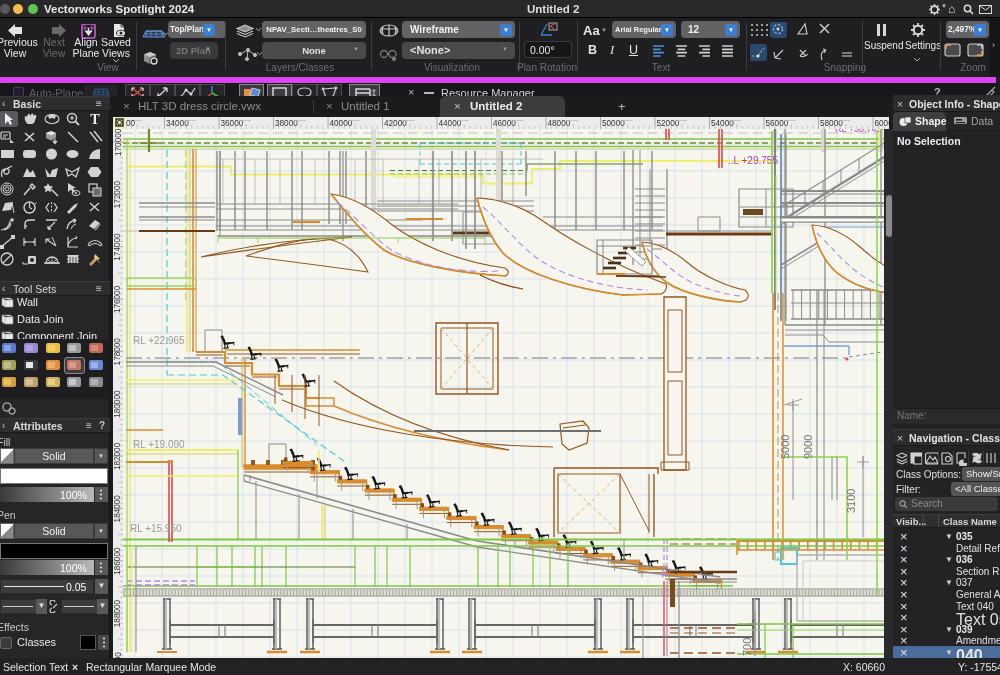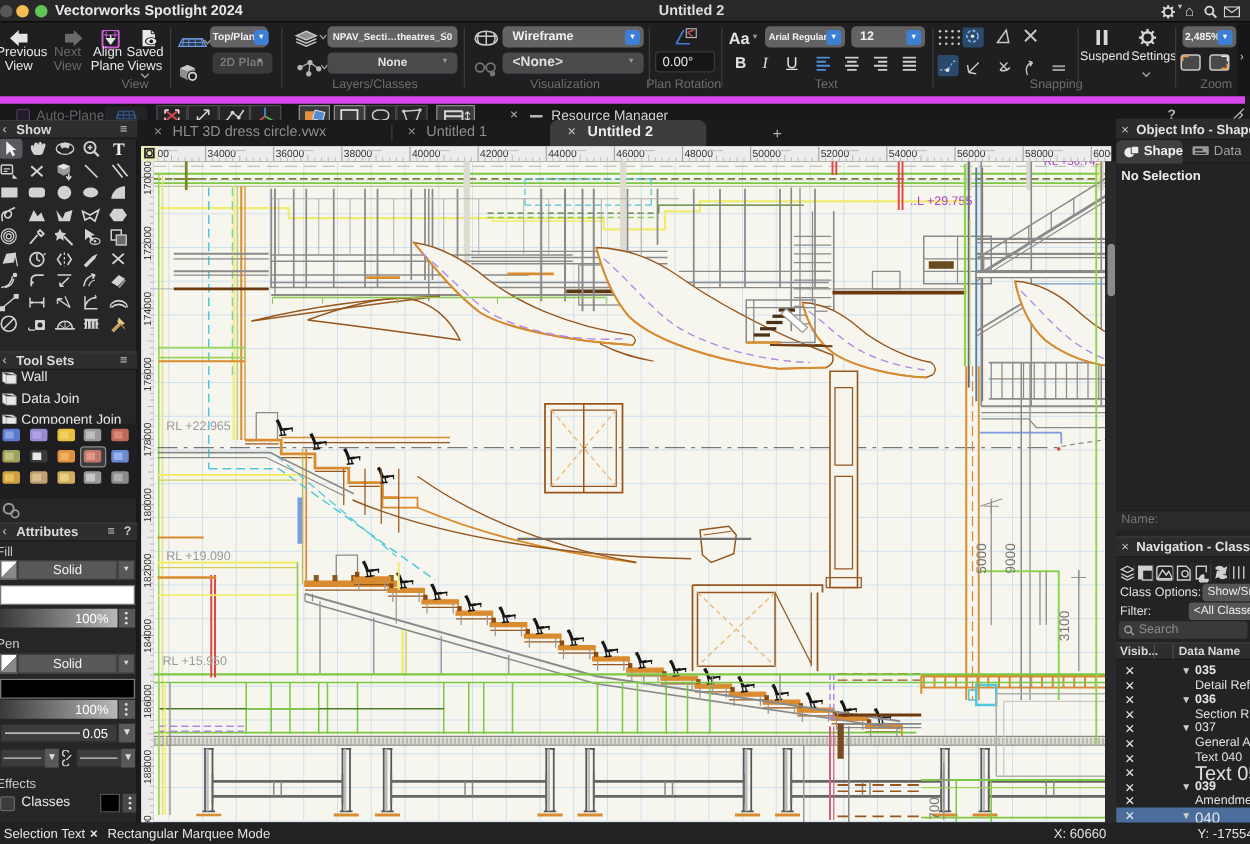--- a/index.html
+++ b/index.html
@@ -59,21 +59,21 @@
         <path d="M5,9 L4,15 M9,9 L9,15 M14,9 L14.5,15 M19,9 L20.5,15" stroke-width="0.7"></path>
       </g>
       <path d="M23.5,10 l2.5,3 l2.5,-3" stroke="#9a9a9c" fill="none" transform="translate(-2,0)"></path>
       <g transform="translate(3,30)" fill="#b9b9bb">
         <path d="M5,0 L11,2.5 L11,9 L5,12 L-1,9 L-1,2.5 Z" fill="#8f8f91"></path>
         <path d="M5,0 L11,2.5 L5,5 L-1,2.5 Z" fill="#c9c9cb"></path>
         <circle cx="9" cy="9" r="4.5" fill="#1f1f21"></circle>
         <circle cx="9" cy="9" r="3" fill="none" stroke="#d5d5d7" stroke-width="1.4"></circle>
       </g>
     </svg>
-<div class="abs" style="left:168px;top:3px;width:46px;height:17px;background:#636366;border-radius:4px;text-align:left;padding-left:2px;font-size:8.2px;color:#f2f2f2;line-height:17px;font-weight:bold">Top/Plan</div>
+<div class="abs" style="left:168px;top:3px;width:58px;height:17px;background:#636366;border-radius:4px;text-align:left;padding-left:2px;font-size:8.2px;color:#f2f2f2;line-height:17px;font-weight:bold">Top/Plan</div>
 <div class="abs" style="left:203px;top:5.5px;width:12px;height:12px;border-radius:3px;background:#3e7fd6;color:#fff;font-size:6px;line-height:12px;text-align:center">▼</div>
 <div class="abs" style="left:170px;top:24px;width:48px;height:17px;background:#3a3a3c;border-radius:4px;text-align:left;padding-left:6px;font-size:9.5px;color:#77777a;line-height:17px;font-weight:bold">2D Plan</div>
 <div class="t" style="left:205px;top:28px;font-size:6px;color:#9a9a9c">▼</div>
 <div class="abs" style="left:225px;top:4px;width:1px;height:48px;background:#3c3c3e"></div>
 <svg class="abs" style="left:234px;top:4px" width="30" height="50" viewBox="0 0 30 50">
       <g fill="none" stroke="#c9c9cb" stroke-width="1.1">
         <path d="M11,3 l8,3.5 l-8,3.5 l-8,-3.5 Z" fill="#8f8f91"></path>
         <path d="M3,9 l8,3.5 l8,-3.5 M3,11.5 l8,3.5 l8,-3.5"></path>
       </g>
       <path d="M22,6 l2.5,3 l2.5,-3" stroke="#9a9a9c" fill="none"></path>
@@ -181,21 +181,21 @@
       <circle cx="7" cy="7" r="1.4" fill="#1f1f21"></circle>
       <g stroke="#d8d8d8" stroke-width="1.8">
         <path d="M7,0 V2.2 M7,11.8 V14 M0,7 H2.2 M11.8,7 H14 M2,2 L3.6,3.6 M10.4,10.4 L12,12 M12,2 L10.4,3.6 M3.6,10.4 L2,12"></path>
       </g>
     </svg>
 <div class="t" style="left:905px;top:22px;font-size:10px;color:#e8e8e8">Settings</div>
 <svg class="abs" style="left:913px;top:39px" width="8" height="5">
       <path d="M1,1 L4,4 L7,1" stroke="#aaa" fill="none"></path>
     </svg>
 <div class="abs" style="left:940px;top:4px;width:1px;height:48px;background:#3c3c3e"></div>
-<div class="abs" style="left:946px;top:3px;width:43px;height:17px;background:#636366;border-radius:4px;text-align:left;padding-left:2px;font-size:8.3px;color:#f2f2f2;line-height:17px;font-weight:bold">2,485%</div>
+<div class="abs" style="left:946px;top:3px;width:43px;height:17px;background:#636366;border-radius:4px;text-align:left;padding-left:2px;font-size:8.3px;color:#f2f2f2;line-height:17px;font-weight:bold">2,497%</div>
 <div class="abs" style="left:974px;top:5.5px;width:12px;height:12px;border-radius:3px;background:#3e7fd6;color:#fff;font-size:6px;line-height:12px;text-align:center">▼</div>
 <svg class="abs" style="left:944px;top:24px" width="42" height="18" viewBox="0 0 42 18">
       <g fill="#49494b" stroke="#c9c9cb" stroke-width="1.2">
         <rect x="1" y="2" width="15" height="12" rx="2"></rect>
         <rect x="24" y="2" width="15" height="12" rx="2"></rect>
       </g>
       <path d="M2,3 l5,0 M2,3 l0,4" stroke="#e8a050" stroke-width="1.5"></path>
       <path d="M38,13 l-5,0 M38,13 l0,-4" stroke="#e8a050" stroke-width="1.5"></path>
       <path d="M33,3 l5,0 l0,4" stroke="#e8e8e8" stroke-width="1.2" fill="none"></path>
     </svg>
@@ -261,21 +261,21 @@
 <div class="abs" style="left:424px;top:9px;width:10px;height:1.5px;background:#b8b8ba"></div>
 <div class="t" style="left:441px;top:3.5px;font-size:11px;color:#d4d4d6">Resource Manager</div>
 <div class="t" style="left:934px;top:3px;font-size:11px;font-weight:bold;color:#b8b8ba">?</div>
 <svg class="abs" style="left:983px;top:3px" width="13" height="13" viewBox="0 0 13 13">
       <path d="M2,11 L9,4 l2,2 L4,13 Z M1,12 l11,-11" stroke="#b0b0b2" fill="none" stroke-width="1.1"></path>
     </svg>
 </div>
 <div class="abs" style="left:0;top:96px;width:110px;height:562px;background:#262628;border-right:1px solid #151517">
 <div class="abs" style="left:0;top:0px;width:110px;height:15px;background:#2e2e30;border-top:1px solid #3a3a3c;border-bottom:1px solid #1a1a1c">
       <span class="t" style="left:2px;top:1px;font-size:10px;color:#c8c8ca">‹</span>
-      <span class="t" style="left:13px;top:1px;font-size:10.5px;font-weight:bold;color:#dadadc">Show</span>
+      <span class="t" style="left:13px;top:1px;font-size:10.5px;font-weight:bold;color:#dadadc">Basic</span>
       <span class="t" style="left:96px;top:1px;font-size:10px;color:#c8c8ca">≡</span>
     </div>
 <div class="abs" style="left:-1.5px;top:15.0px;width:19px;height:16px;background:#5a5a5e;border-radius:3px"></div>
 <svg class="abs" style="left:0.0px;top:16.0px" width="16" height="15" viewBox="0 0 16 15">
       <path d="M5,1 L5,12 L8,9 L10,13 L12,12 L10,8 L13,8 Z" fill="#f0f0f2"></path>
     </svg>
 <svg class="abs" style="left:21.8px;top:16.0px" width="16" height="15" viewBox="0 0 16 15">
       <path d="M3,8 q-1,-4 1,-4 q1,0 1,2 q0,-4 2,-4 q1.5,0 1.5,2 q.5,-3 2,-2.5 q1.5,.5 1,2.5 q1.5,-2 2.5,-1 q1,1 -.5,4 l-1,3 q-.5,2 -3,2 l-3,0 q-2,0 -2.5,-2 Z" fill="#d2d2d4"></path>
     </svg>
 <svg class="abs" style="left:43.6px;top:16.0px" width="16" height="15" viewBox="0 0 16 15">
@@ -438,21 +438,21 @@
       <path d="M2,3 q2,2 0,4 q2,2 0,4 l12,0 q-2,-2 0,-4 q-2,-2 0,-4 Z" fill="#d2d2d4"></path>
       <path d="M5,5 v6 M8,5 v6 M11,5 v6" stroke="#262628" stroke-width="0.8"></path>
     </svg>
 <svg class="abs" style="left:87.2px;top:156.0px" width="16" height="15" viewBox="0 0 16 15">
       <path d="M2,12 L8,6 l2,2 l-6,6 Z" fill="#c8a060"></path>
       <path d="M8,2 l5,5 l-3,1 l-2,-1 l-1,-2 Z" fill="#e8c888"></path>
       <path d="M9,7 l4,4" stroke="#a88040"></path>
     </svg>
 <div class="abs" style="left:0;top:185px;width:110px;height:15px;background:#2e2e30;border-top:1px solid #3a3a3c;border-bottom:1px solid #1a1a1c">
       <span class="t" style="left:2px;top:1px;font-size:10px;color:#c8c8ca">‹</span>
-      <span class="t" style="left:13px;top:1px;font-size:10.5px;font-weight:bold;color:#dadadc">Tool Sets</span>
+      <span class="t" style="left:13px;top:1px;font-size:10.5px;font-weight:normal;color:#dadadc">Tool Sets</span>
       <span class="t" style="left:96px;top:1px;font-size:10px;color:#c8c8ca">≡</span>
     </div>
 <svg class="abs" style="left:1px;top:200px" width="13" height="12" viewBox="0 0 13 12">
       <path d="M1,2 h8 l3,2 v7 h-8 l-3,-2 Z M1,2 l3,2 h8 M4,4 v7" fill="#e8e8ea" stroke="#999" stroke-width="0.6"></path>
     </svg>
 <div class="t" style="left:17px;top:200px;font-size:11px;color:#e8e8ea">Wall</div>
 <svg class="abs" style="left:1px;top:217px" width="13" height="12" viewBox="0 0 13 12">
       <path d="M1,2 h8 l3,2 v7 h-8 l-3,-2 Z M1,2 l3,2 h8 M4,4 v7" fill="#e8e8ea" stroke="#999" stroke-width="0.6"></path>
     </svg>
 <div class="t" style="left:17px;top:217px;font-size:11px;color:#e8e8ea">Data Join</div>
@@ -1948,21 +1948,21 @@
 <div class="abs" style="left:2px;top:402px;width:103px;height:14px;background:#3a3a3d;border-radius:3px"></div>
 <svg class="abs" style="left:6px;top:405px" width="9" height="9" viewBox="0 0 9 9">
       <circle cx="3.5" cy="3.5" r="2.6" fill="none" stroke="#9a9a9c" stroke-width="1.2"></circle>
       <path d="M5.5,5.5 L8,8" stroke="#9a9a9c" stroke-width="1.2"></path>
     </svg>
 <div class="t" style="left:18px;top:403px;font-size:10px;color:#8a8a8c">Search</div>
 <div class="abs" style="left:0;top:419px;width:107px;height:14px;background:#2e2e30;border-top:1px solid #3c3c3e;border-bottom:1px solid #1a1a1c"></div>
 <div class="t" style="left:3px;top:421px;font-size:9.5px;font-weight:bold;color:#d8d8da">Visib...</div>
 <div class="abs" style="left:30px;top:420px;width:1px;height:12px;background:#4a4a4c"></div>
 <div class="abs" style="left:45px;top:420px;width:1px;height:12px;background:#4a4a4c"></div>
-<div class="t" style="left:50px;top:421px;font-size:9.5px;font-weight:bold;color:#d8d8da">Data Name</div>
+<div class="t" style="left:50px;top:421px;font-size:9.5px;font-weight:bold;color:#d8d8da">Class Name</div>
 <div class="t" style="left:7px;top:434.0px;font-size:13px;color:#e8e8ea">×</div>
 <div class="t" style="left:52px;top:437.0px;font-size:8px;color:#d0d0d2">▼</div>
 <div class="t" style="left:63px;top:436.0px;font-size:10px;font-weight:bold;color:#e8e8ea">035</div>
 <div class="t" style="left:7px;top:445.6px;font-size:13px;color:#e8e8ea">×</div>
 <div class="t" style="left:63px;top:447.6px;font-size:10px;color:#e0e0e2">Detail Ref</div>
 <div class="t" style="left:7px;top:457.2px;font-size:13px;color:#e8e8ea">×</div>
 <div class="t" style="left:52px;top:460.2px;font-size:8px;color:#d0d0d2">▼</div>
 <div class="t" style="left:63px;top:459.2px;font-size:10px;font-weight:bold;color:#e8e8ea">036</div>
 <div class="t" style="left:7px;top:468.8px;font-size:13px;color:#e8e8ea">×</div>
 <div class="t" style="left:63px;top:470.8px;font-size:10px;color:#e0e0e2">Section R</div>
@@ -1976,20 +1976,20 @@
 <div class="t" style="left:7px;top:515.2px;font-size:13px;color:#e8e8ea">×</div>
 <div class="t" style="left:63px;top:516px;font-size:16px;color:#e0e0e2">Text 050</div>
 <div class="t" style="left:7px;top:526.8px;font-size:13px;color:#e8e8ea">×</div>
 <div class="t" style="left:52px;top:529.8px;font-size:8px;color:#d0d0d2">▼</div>
 <div class="t" style="left:63px;top:528.8px;font-size:10px;font-weight:bold;color:#e8e8ea">039</div>
 <div class="t" style="left:7px;top:538.4px;font-size:13px;color:#e8e8ea">×</div>
 <div class="t" style="left:63px;top:540.4px;font-size:10px;color:#e0e0e2">Amendme</div>
 <div class="abs" style="left:0;top:551.0px;width:107px;height:13px;background:#4a6d9b"></div>
 <div class="t" style="left:7px;top:550.0px;font-size:13px;color:#e8e8ea">×</div>
 <div class="t" style="left:52px;top:553.0px;font-size:8px;color:#d0d0d2">▼</div>
-<div class="t" style="left:63px;top:552.0px;font-size:12px;font-weight:normal;color:#e8e8ea">040</div>
+<div class="t" style="left:63px;top:552.0px;font-size:16px;font-weight:bold;color:#e8e8ea">040</div>
 </div>
 <div class="abs" style="left:0;top:658px;width:1000px;height:17px;background:#222224">
 <div class="t" style="left:3px;top:3px;font-size:10.5px;color:#e4e4e6">Selection Text</div>
 <div class="t" style="left:72px;top:3px;font-size:10.5px;font-weight:bold;color:#e4e4e6">×</div>
 <div class="t" style="left:86px;top:3px;font-size:10.5px;color:#e4e4e6">Rectangular Marquee Mode</div>
 <div class="t" style="left:843px;top:3px;font-size:10.5px;color:#e4e4e6">X: 60660</div>
 <div class="t" style="left:958px;top:3px;font-size:10.5px;color:#e4e4e6">Y: -175540</div>
 </div>
 </body></html>

